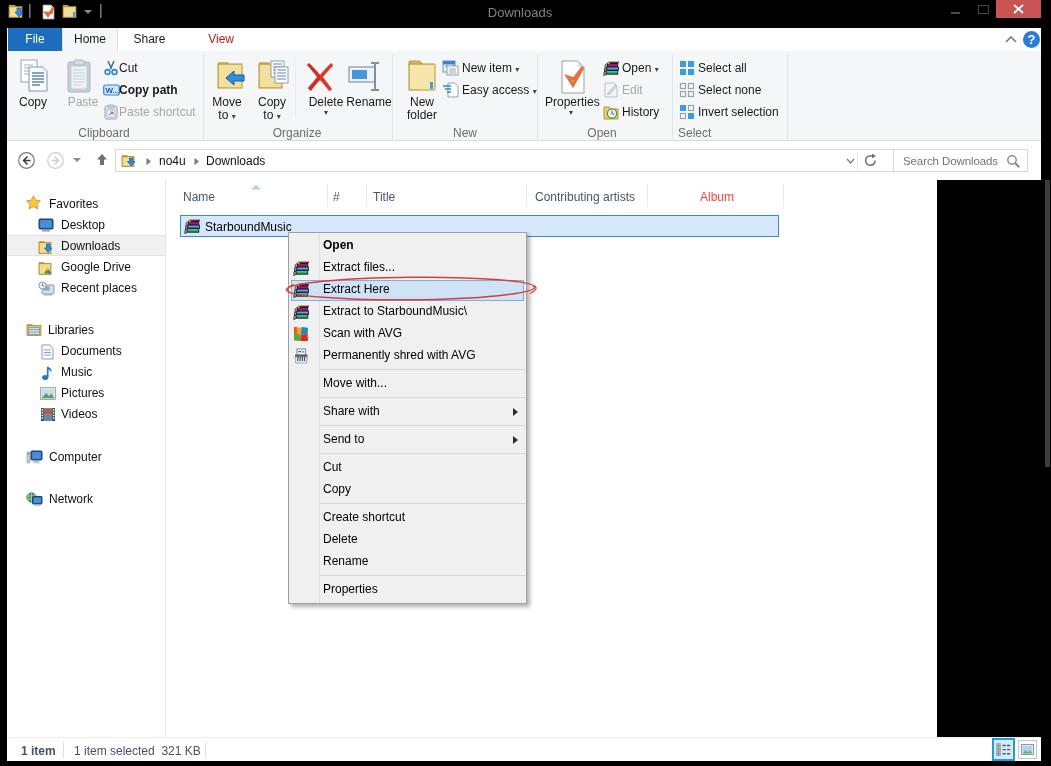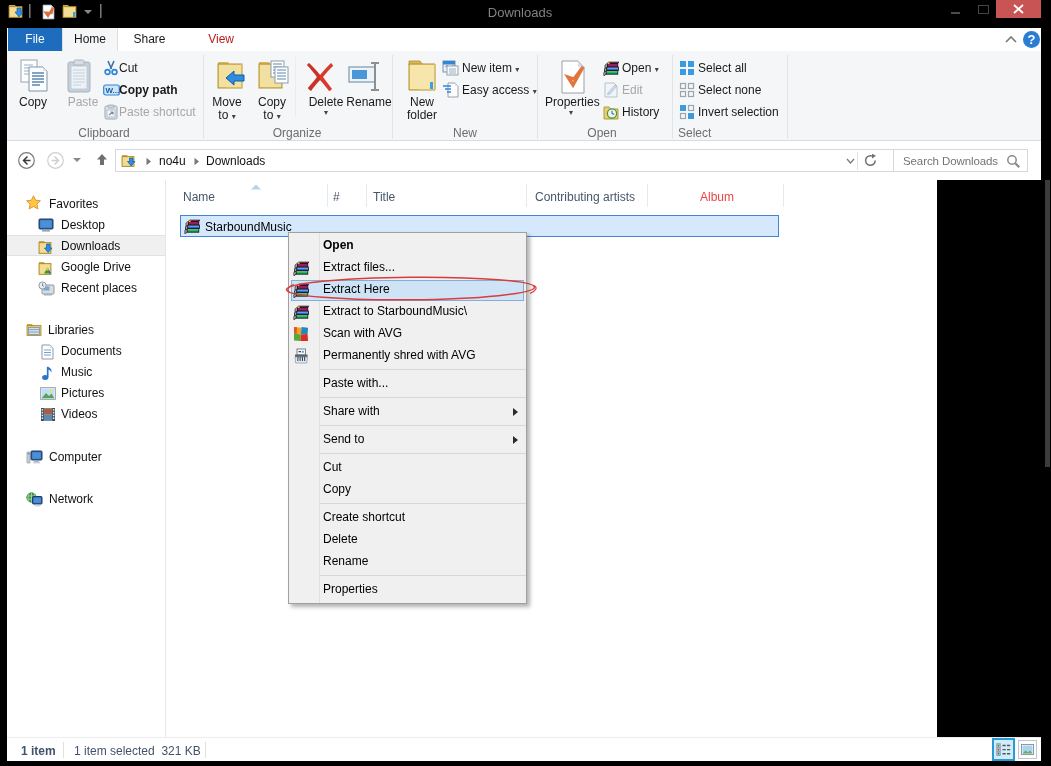--- a/index.html
+++ b/index.html
@@ -495,21 +495,21 @@
   <div class="abs" style="left:34px;top:71px;">Extract to StarboundMusic\</div>
   <svg class="abs" style="left:4px;top:93px" width="16" height="16" viewBox="0 0 16 16">
       <use href="#avg"></use>
     </svg>
   <div class="abs" style="left:34px;top:93px;">Scan with AVG</div>
   <svg class="abs" style="left:4px;top:115px" width="16" height="16" viewBox="0 0 16 16">
       <use href="#shred"></use>
     </svg>
   <div class="abs" style="left:34px;top:115px;">Permanently shred with AVG</div>
   <div class="abs" style="left:31px;top:136px;width:206px;height:1px;background:#d7d7d7;"></div>
-  <div class="abs" style="left:34px;top:143px;">Paste with...</div>
+  <div class="abs" style="left:34px;top:143px;">Move with...</div>
   <div class="abs" style="left:31px;top:164px;width:206px;height:1px;background:#d7d7d7;"></div>
   <div class="abs" style="left:34px;top:171px;">Share with</div>
   <div class="abs" style="left:224px;top:175px;width:0;height:0;border-top:4px solid transparent;border-bottom:4px solid transparent;border-left:5px solid #2b2b2b;"></div>
   <div class="abs" style="left:31px;top:192px;width:206px;height:1px;background:#d7d7d7;"></div>
   <div class="abs" style="left:34px;top:199px;">Send to</div>
   <div class="abs" style="left:224px;top:203px;width:0;height:0;border-top:4px solid transparent;border-bottom:4px solid transparent;border-left:5px solid #2b2b2b;"></div>
   <div class="abs" style="left:31px;top:220px;width:206px;height:1px;background:#d7d7d7;"></div>
   <div class="abs" style="left:34px;top:227px;">Cut</div>
   <div class="abs" style="left:34px;top:249px;">Copy</div>
   <div class="abs" style="left:31px;top:270px;width:206px;height:1px;background:#d7d7d7;"></div>

